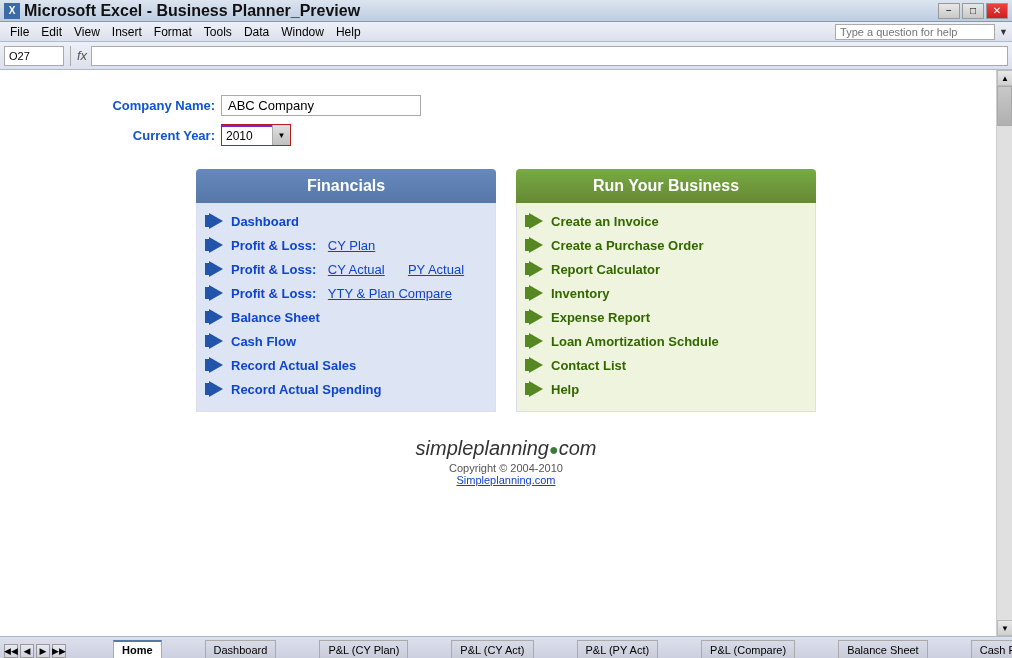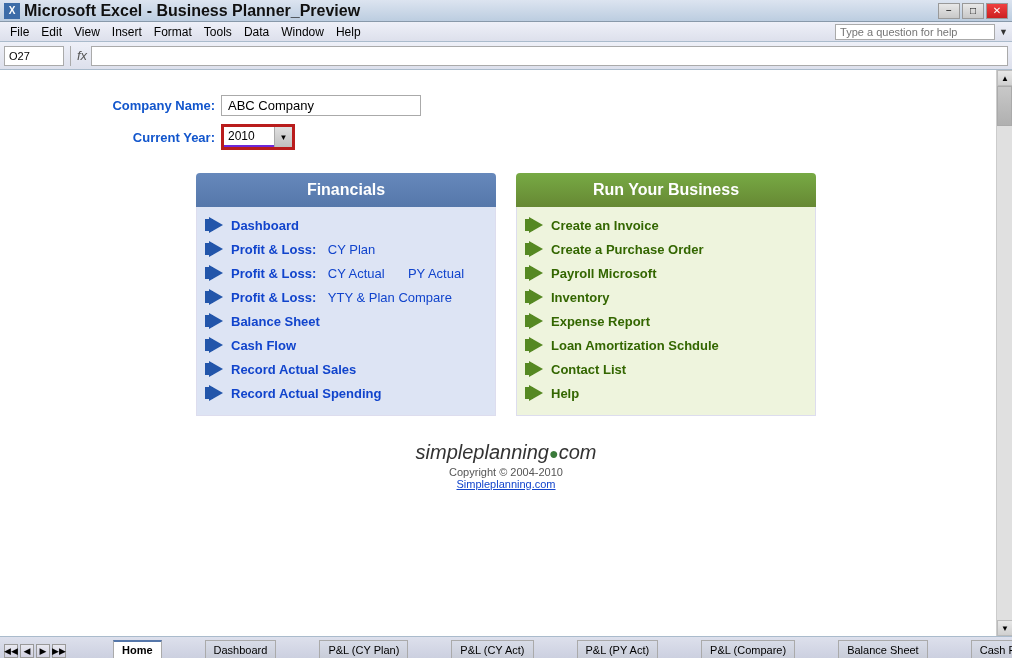--- a/index.html
+++ b/index.html
@@ -139,22 +139,22 @@
     }
     .form-input {
       border: 1px solid #aaa;
       padding: 2px 6px;
       font-size: 13px;
       width: 200px;
       background: white;
     }
     .year-select-wrapper {
       display: flex;
-      align-items: flex-start;
-      border: 3px solid #b91c1c;
+      align-items: flex-end;
+      border: 1px solid #b91c1c;
       background: #6d28d9;
     }
     .year-select-wrapper input {
       border: none;
       width: 50px;
       font-size: 12px;
       padding: 2px 4px;
       outline: none;
     }
     .year-dropdown-btn {
@@ -250,20 +250,21 @@
     .item-text {
       font-size: 13px;
       font-weight: bold;
       color: #1144cc;
       cursor: pointer;
     }
     .item-link {
       font-size: 13px;
       color: #1144cc;
       cursor: pointer;
+      text-decoration: underline;
     }
     .item-text-green {
       font-size: 13px;
       font-weight: bold;
       color: #336600;
       cursor: pointer;
     }
 
     .item-label {
       font-size: 13px;
@@ -511,21 +512,21 @@
           <span class="item-text-green">Create an Invoice</span>
         </div>
 
         <div class="panel-item">
           <div class="arrow-green"></div>
           <span class="item-text-green">Create a Purchase Order</span>
         </div>
 
         <div class="panel-item">
           <div class="arrow-green"></div>
-          <span class="item-text-green">Payroll Microsoft</span>
+          <span class="item-text-green">Report Calculator</span>
         </div>
 
 
         <div class="panel-item">
           <div class="arrow-green"></div>
           <span class="item-text-green">Inventory</span>
         </div>
 
         <div class="panel-item">
           <div class="arrow-green"></div>

